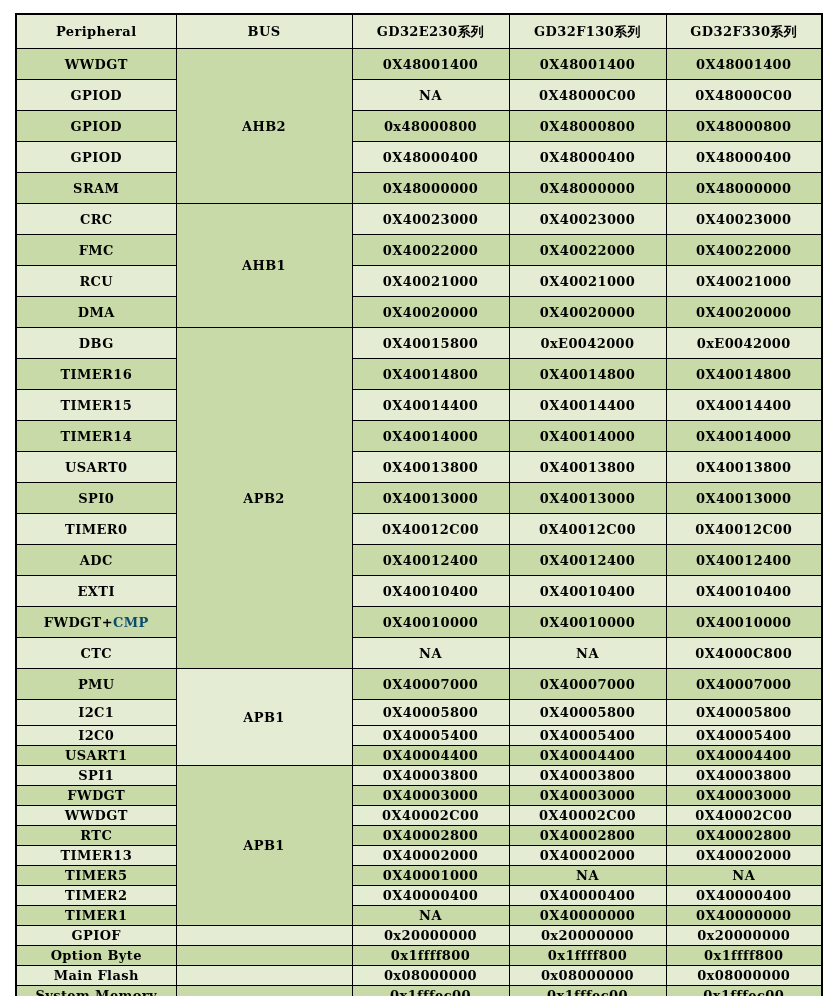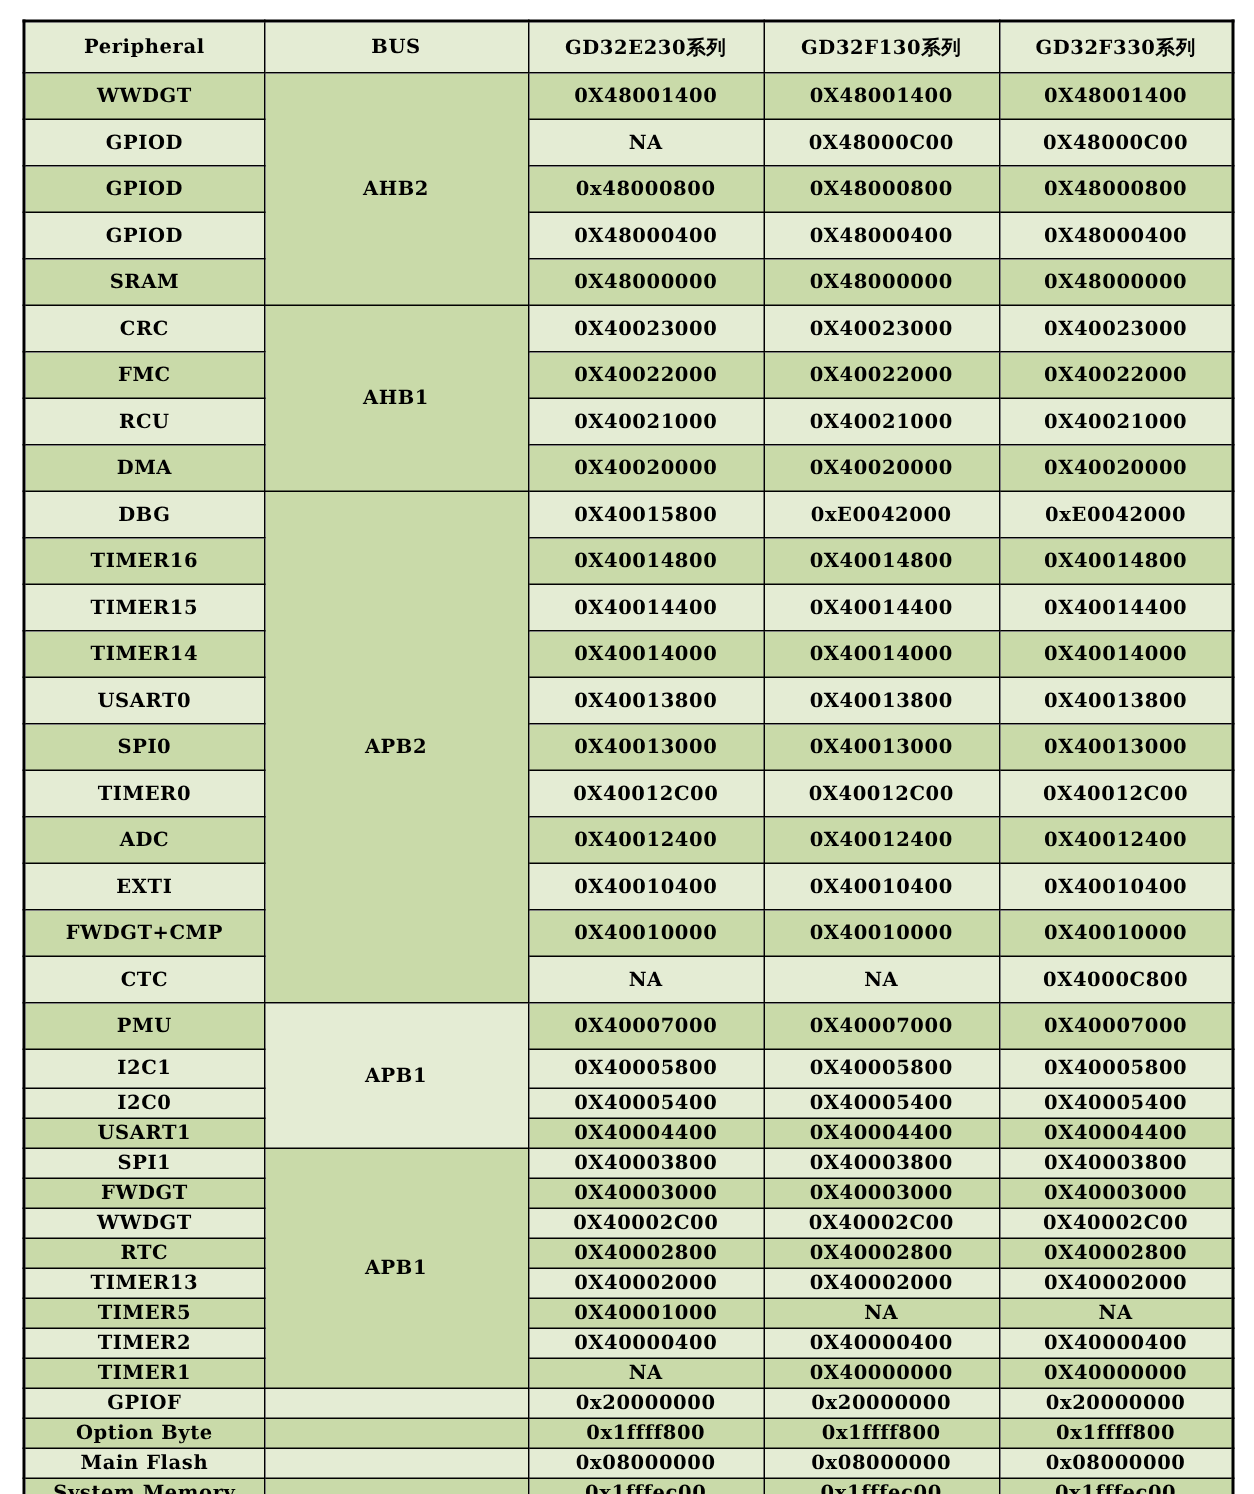--- a/index.html
+++ b/index.html
@@ -45,21 +45,21 @@
   col.c-f330   { width: 156px; }
 
   .row-a td { background: #c9daa9; }
   .row-b td { background: #e4ecd4; }
 
   td.hdr { background: #e4ecd4; font-size: 14px; }
 
   td.bus-a { background: #c9daa9; }
   td.bus-b { background: #e4ecd4; }
 
-  .blue { color: #000000; }
+  .blue { color: #0c4a6e; }
 
   
   tr.hdr-row td { height: 33px; }
   
   tr.h31 td { height: 30px; }
   
   tr.h26 td { height: 25px; }
   
   tr.h20 td { height: 19px; }
 </style>

